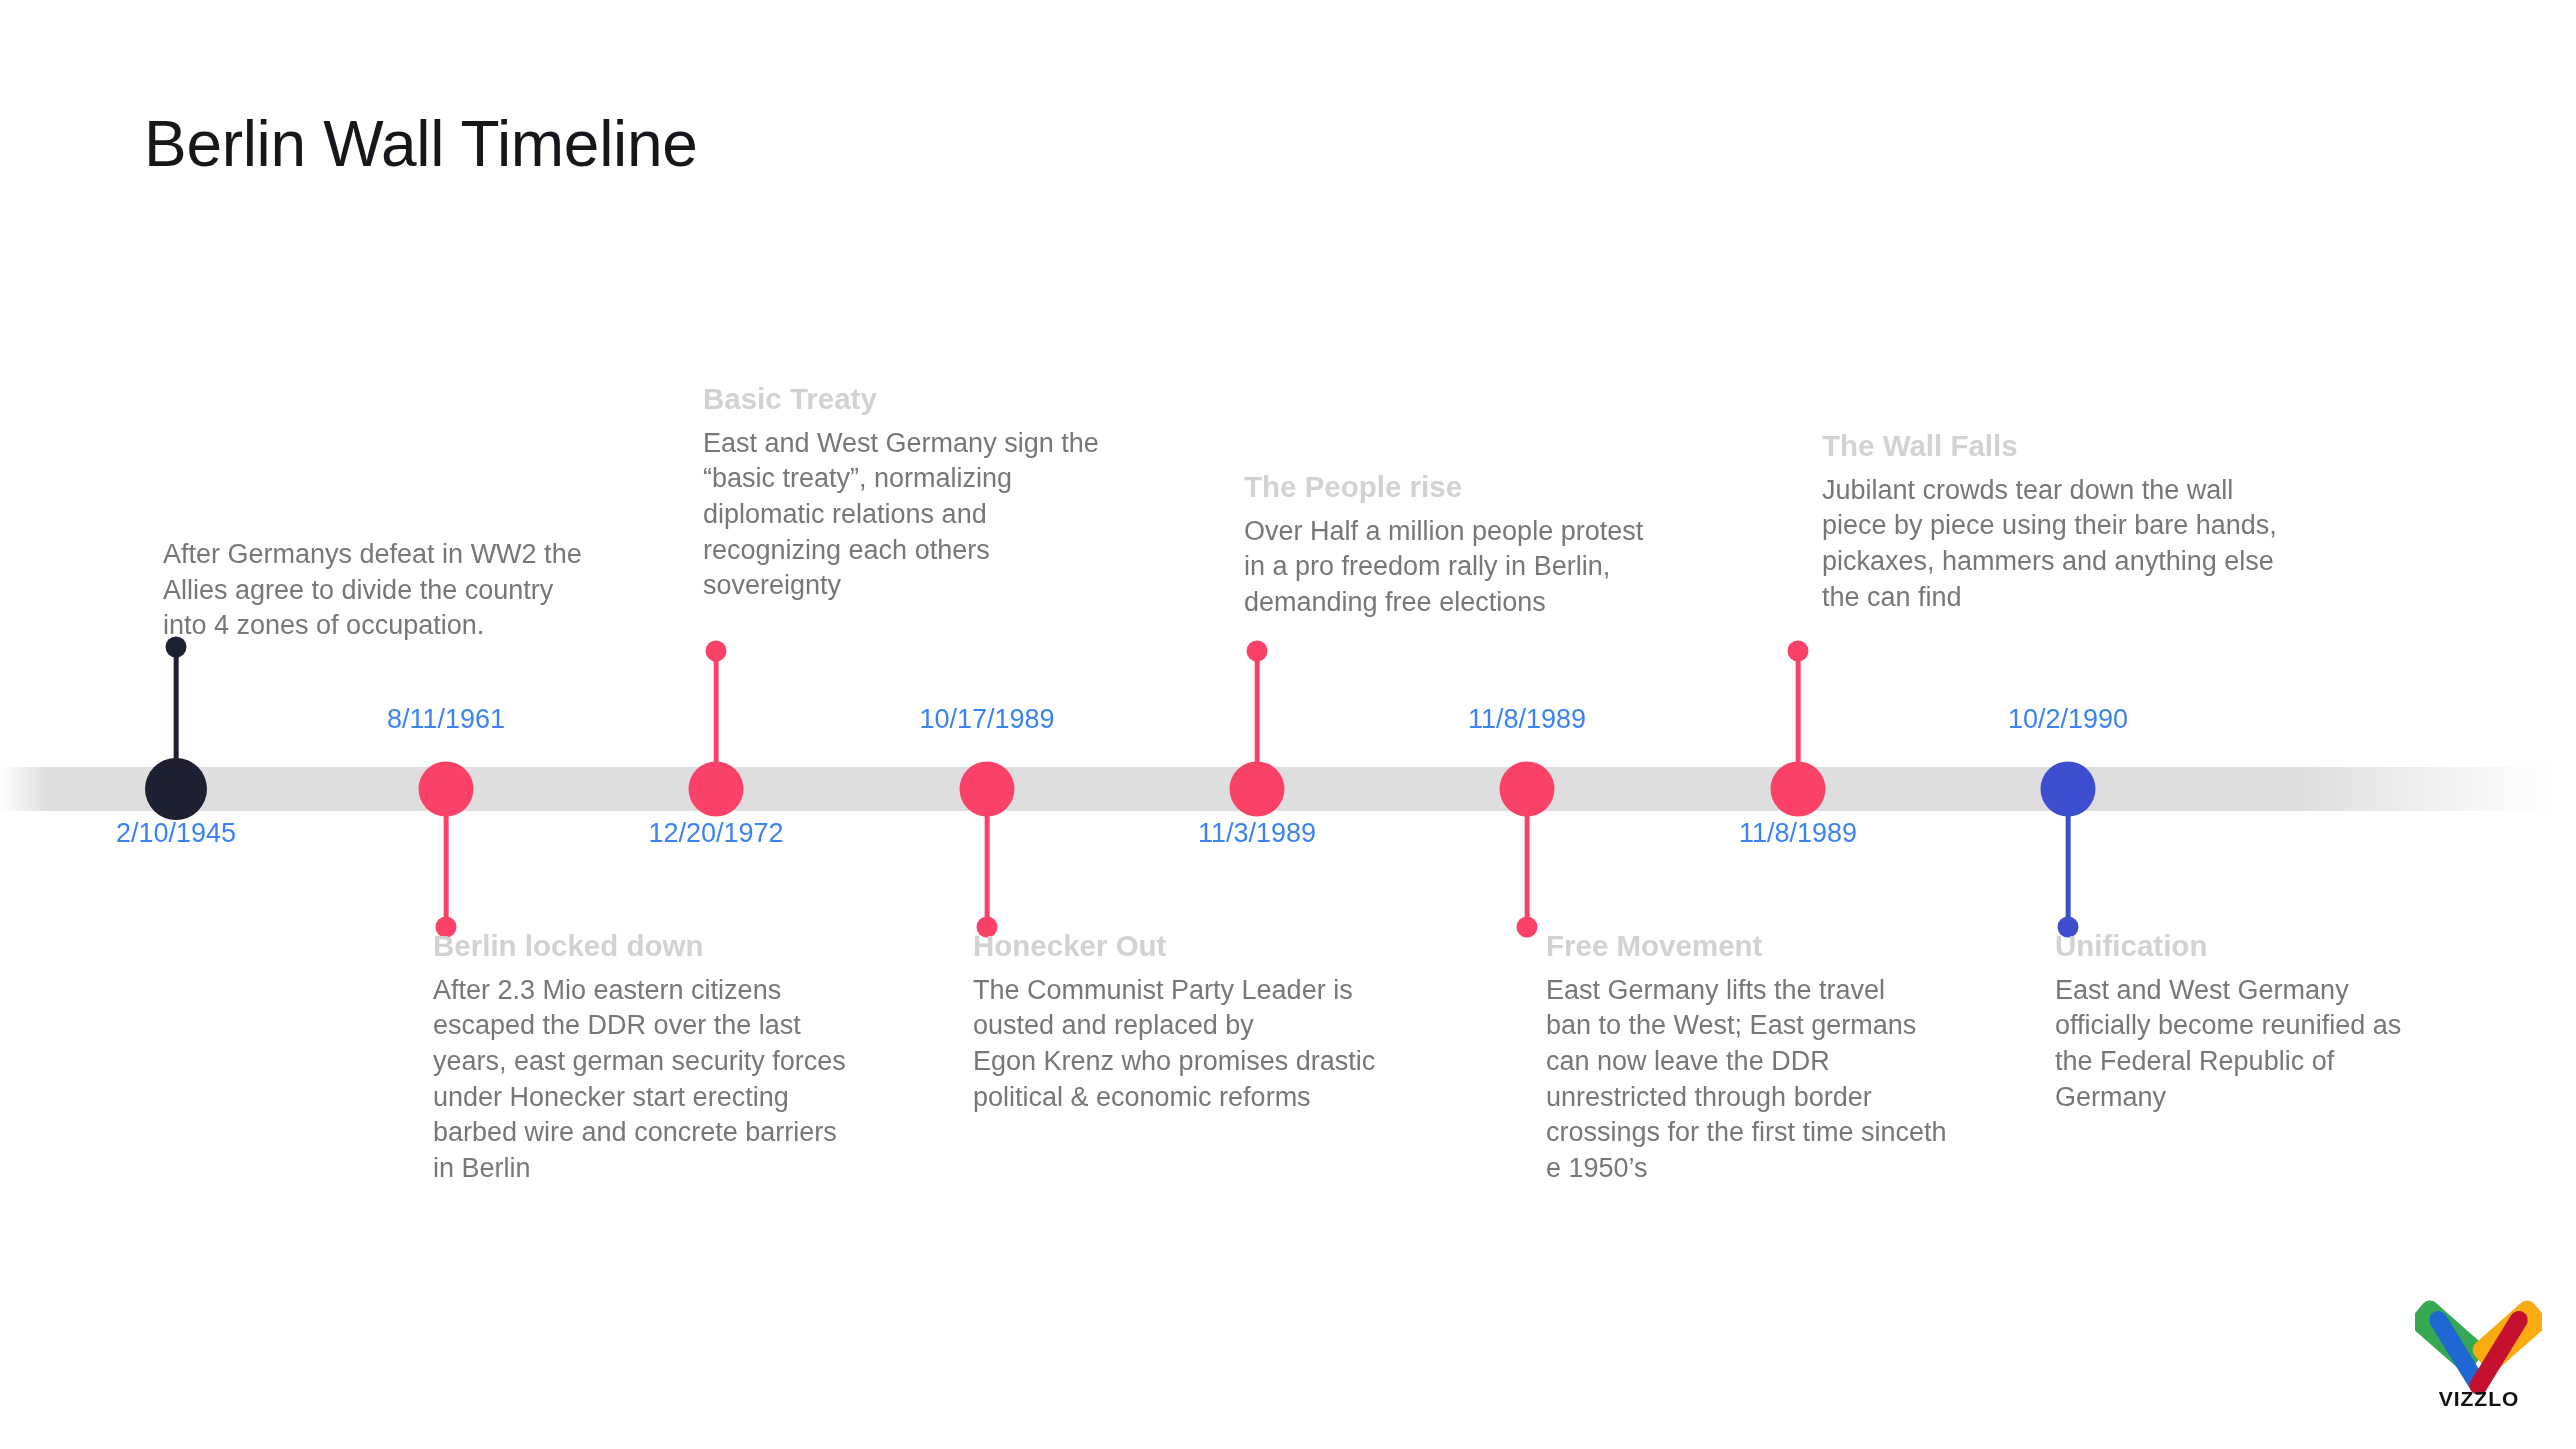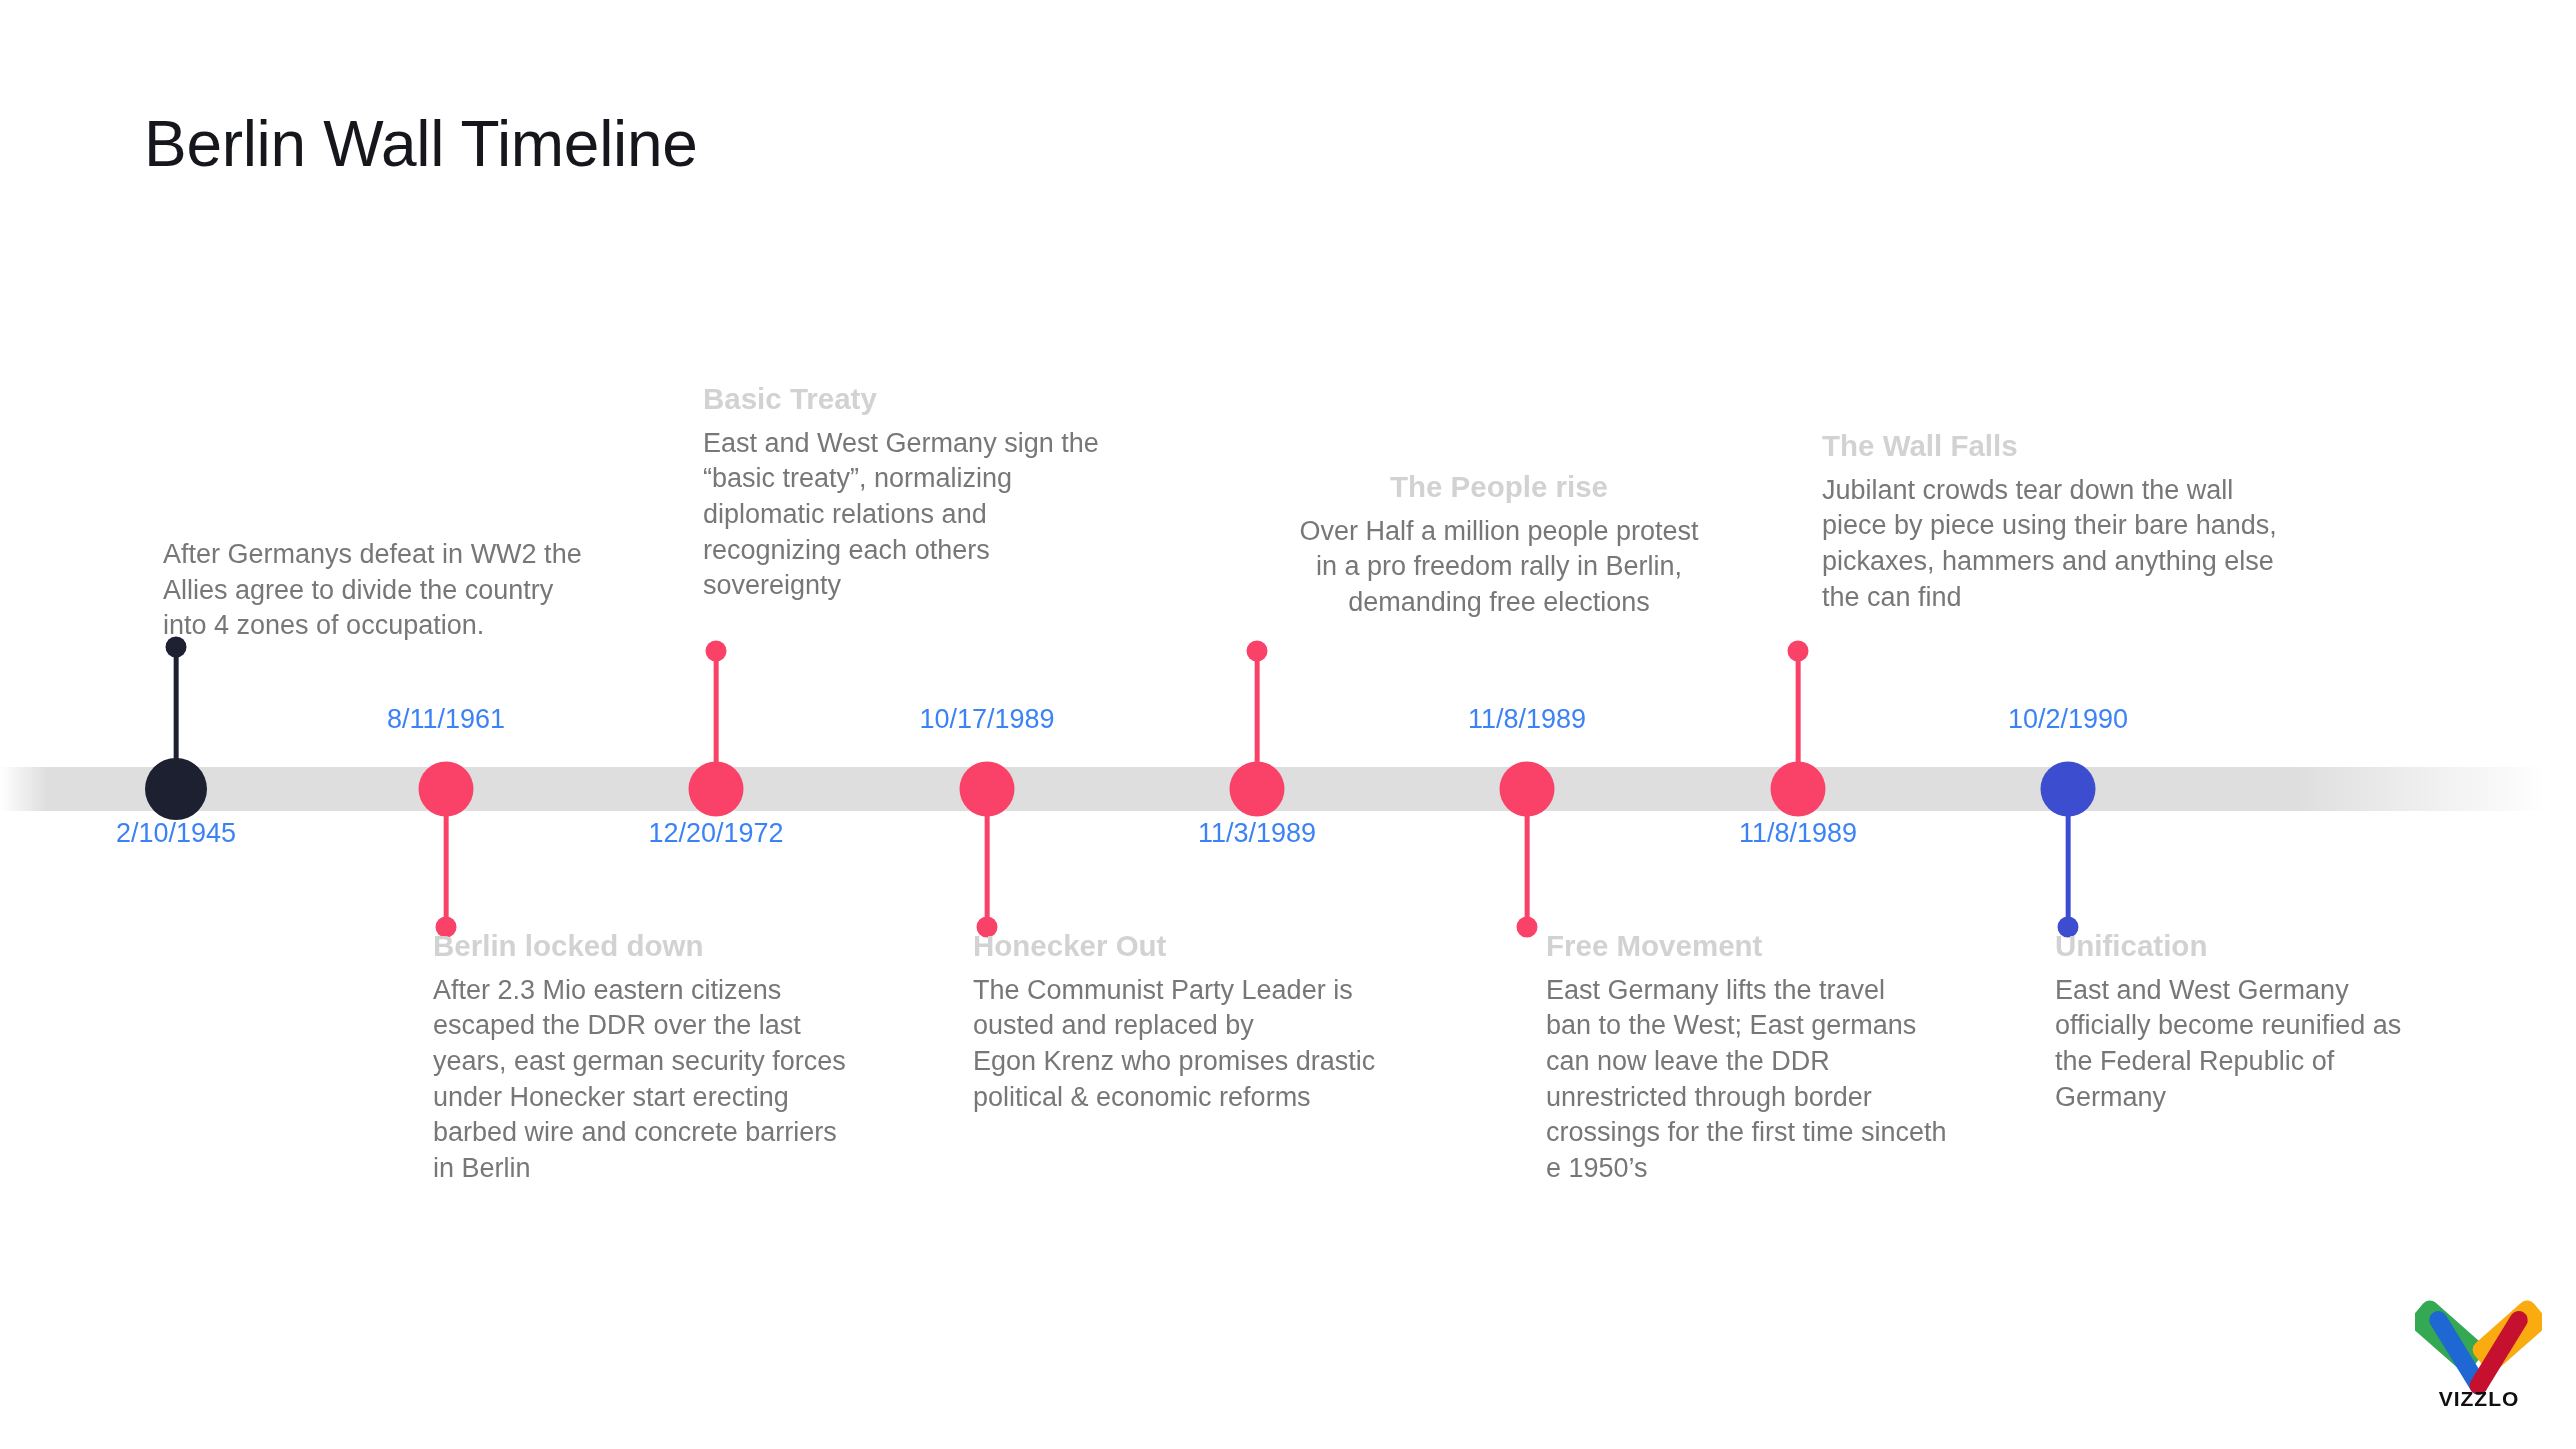--- a/index.html
+++ b/index.html
@@ -225,21 +225,21 @@
 recognizing each others
 sovereignty</div>
   </div>
 <div class="txt-block below" style="left: 973px; width: 510px; top: 929px;">
     <div class="txt-title">Honecker Out</div>
     <div class="txt-body">The Communist Party Leader is
 ousted and replaced by
 Egon Krenz who promises drastic
 political &amp; economic reforms</div>
   </div>
-<div class="txt-block above" style="left: 1244px; width: 510px; top: 470px; text-align: center;">
+<div class="txt-block above" style="left: 1244px; width: 510px; top: 470px;">
     <div class="txt-title">The People rise</div>
     <div class="txt-body">Over Half a million people protest
 in a pro freedom rally in Berlin,
 demanding free elections</div>
   </div>
 <div class="txt-block below" style="left: 1514px; width: 530px; top: 929px; margin-left: 32px;">
     <div class="txt-title">Free Movement</div>
     <div class="txt-body">East Germany lifts the travel
 ban to the West; East germans
 can now leave the DDR

